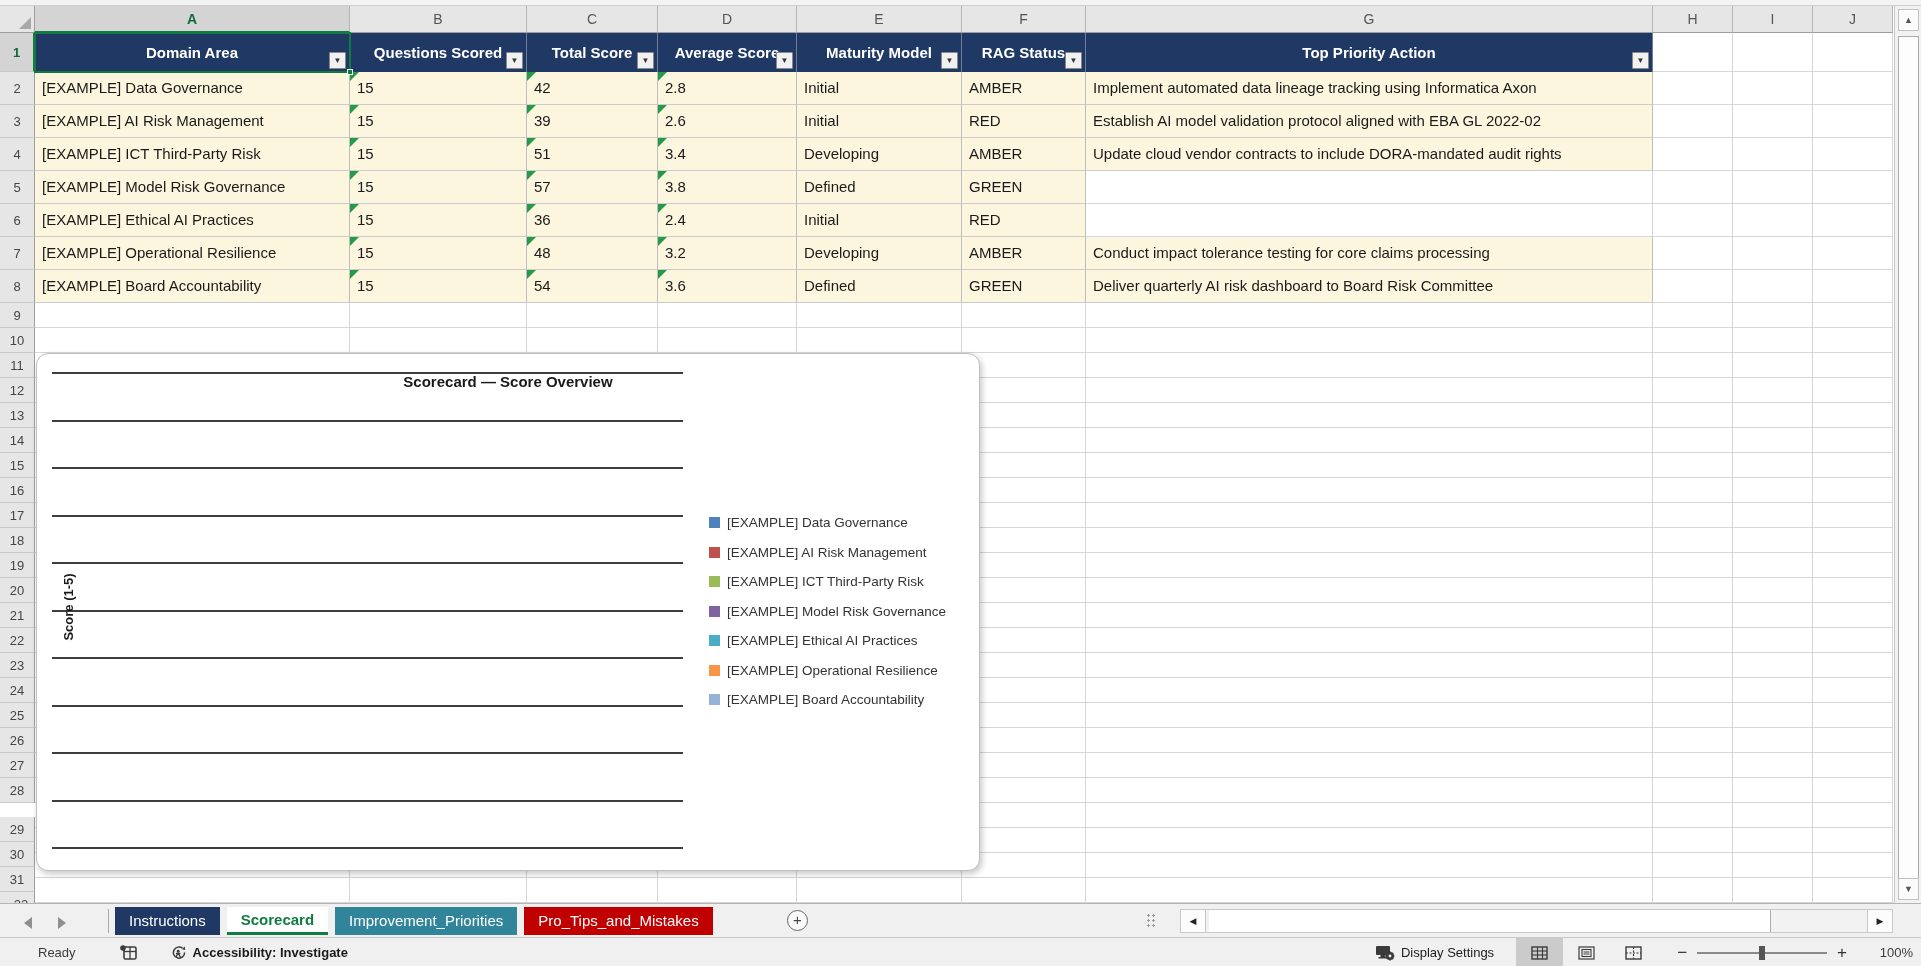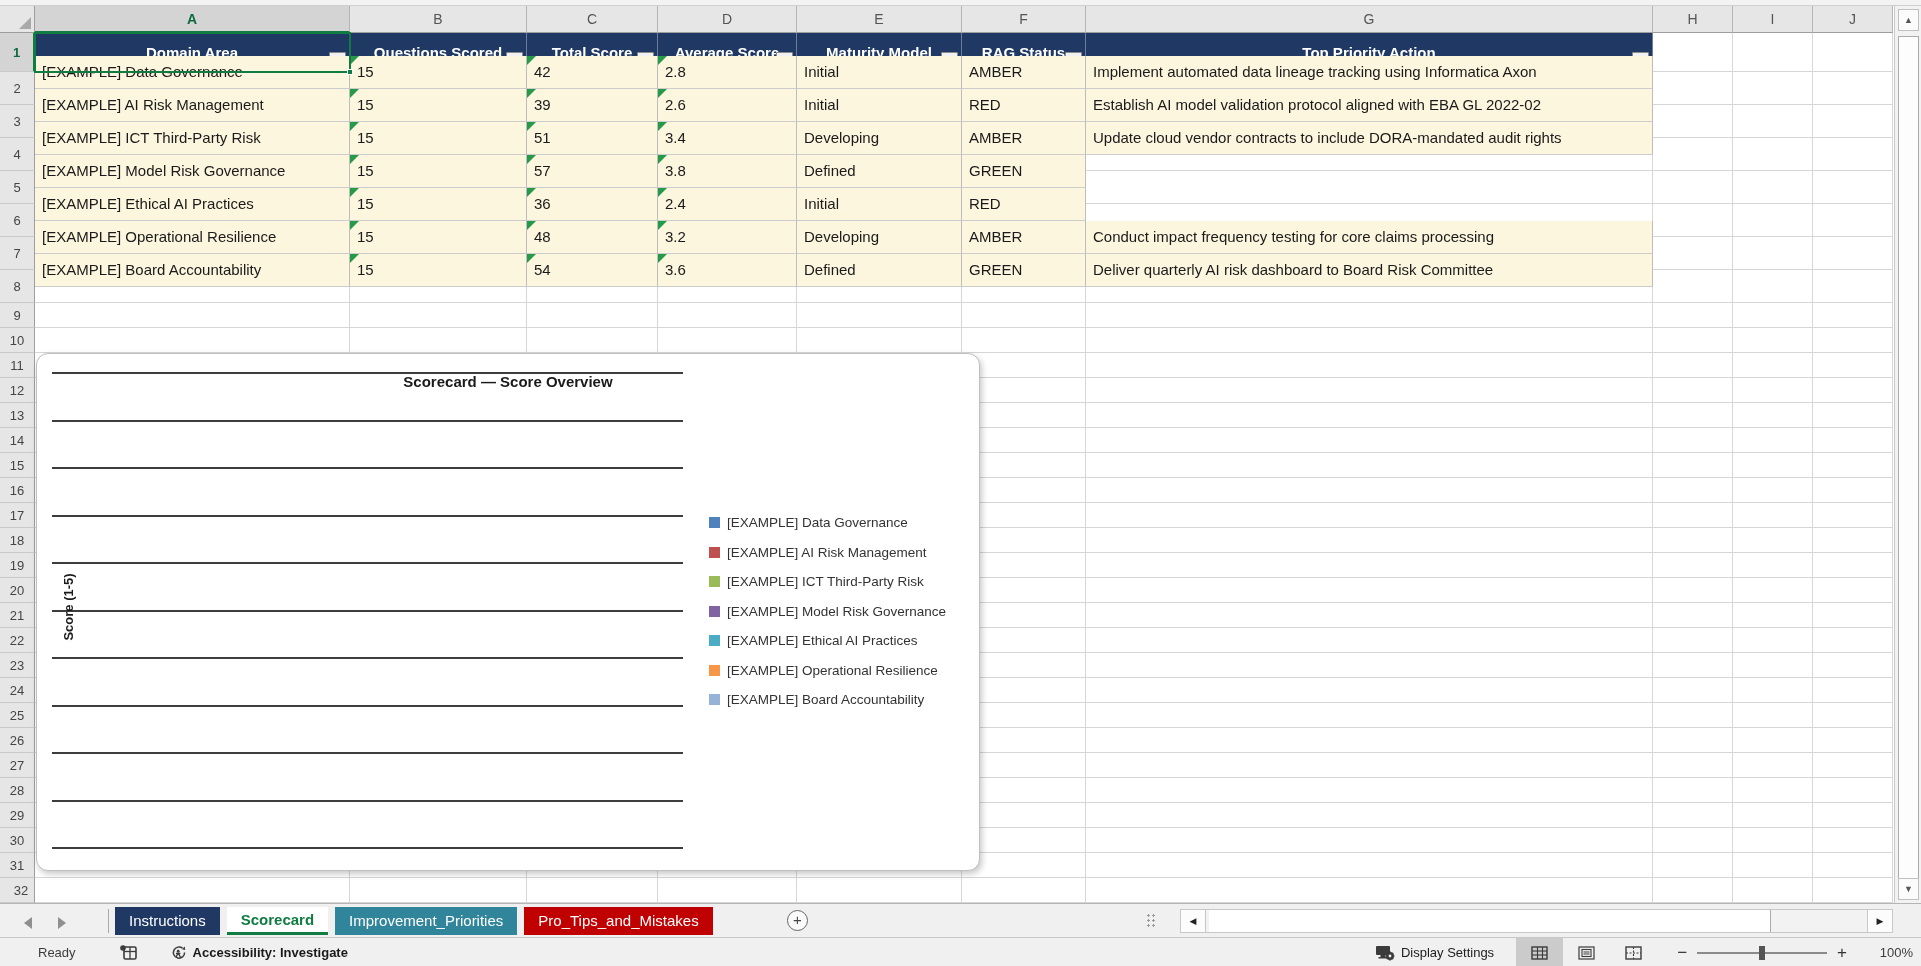--- a/index.html
+++ b/index.html
@@ -21,21 +21,21 @@
   .rowhdr{width:35px;text-align:center;font-size:13px;color:#454545;background:#e6e6e6;border-right:1px solid #9e9e9e;border-bottom:1px solid #c9c9c9;display:flex;align-items:center;justify-content:center;}
   .rowhdr.sel{background:#d4d4d4;color:#0e6b3c;border-right:2px solid #107C41;font-weight:bold;}
 
   
   #grid-lines{position:absolute;left:35px;top:33px;width:1858px;height:870px;pointer-events:none;}
   .gl-h{position:absolute;left:0;right:0;height:1px;background:#d6d6d6;}
   .gl-v{position:absolute;top:0;bottom:0;width:1px;background:#d6d6d6;}
 
   
   #table{position:absolute;left:35px;top:33px;width:1618px;}
-  #thead{display:flex;height:23px;background:#1F3864;}
+  #thead{display:flex;height:39px;background:#1F3864;}
   .thdr{position:relative;height:39px;color:#fff;font-weight:bold;font-size:15px;display:flex;align-items:center;justify-content:center;border-right:1px solid rgba(255,255,255,.35);}
   .fbtn{position:absolute;right:3px;bottom:3px;width:17px;height:17px;background:#f1f1f1;border:1px solid #8a8a8a;font-size:8px;line-height:15px;text-align:center;color:#333;border-radius:1px;}
   .trow{display:flex;height:33px;}
   .tcell{position:relative;height:33px;line-height:32px;background:#FDF6DF;border-right:1px solid #bdbdbd;border-bottom:1px solid #cccccc;font-size:15px;color:#1a1a1a;padding:0 7px;white-space:nowrap;overflow:hidden;}
   .err-tri{position:absolute;left:0;top:0;width:0;height:0;border-top:9px solid #279a49;border-right:9px solid transparent;}
   #sel-border{position:absolute;left:-1px;top:-1px;width:317px;height:41px;border:2px solid #107C41;pointer-events:none;z-index:5;}
   #sel-border .handle{position:absolute;right:-4px;bottom:-4px;width:6px;height:6px;background:#107C41;border:1px solid #fff;}
 
   
   #chart{position:absolute;left:36px;top:353px;width:944px;height:518px;background:#fff;border:1px solid #bfbfbf;border-radius:12px;box-shadow:2px 3px 6px rgba(0,0,0,.22);z-index:6;}
@@ -128,21 +128,21 @@
       <div class="rowhdr" style="height: 25px;">19</div>
       <div class="rowhdr" style="height: 25px;">20</div>
       <div class="rowhdr" style="height: 25px;">21</div>
       <div class="rowhdr" style="height: 25px;">22</div>
       <div class="rowhdr" style="height: 25px;">23</div>
       <div class="rowhdr" style="height: 25px;">24</div>
       <div class="rowhdr" style="height: 25px;">25</div>
       <div class="rowhdr" style="height: 25px;">26</div>
       <div class="rowhdr" style="height: 25px;">27</div>
       <div class="rowhdr" style="height: 25px;">28</div>
-      <div class="rowhdr" style="height: 25px;">29</div>
+      <div class="rowhdr" style="height: 25px; margin-top: 14px;">29</div>
       <div class="rowhdr" style="height: 25px;">30</div>
       <div class="rowhdr" style="height: 25px;">31</div>
       <div class="rowhdr" style="height: 25px; padding-left: 8px;">32</div>
     </div>
   <div id="grid-lines">
       <div class="gl-h" style="top: 38px;"></div>
       <div class="gl-h" style="top: 71px;"></div>
       <div class="gl-h" style="top: 104px;"></div>
       <div class="gl-h" style="top: 137px;"></div>
       <div class="gl-h" style="top: 170px;"></div>
@@ -274,21 +274,21 @@
           <div class="tcell" style="width: 165px;">Initial</div>
           <div class="tcell" style="width: 124px;">RED</div>
         </div>
         <div class="trow">
           <div class="tcell" style="width: 315px;">[EXAMPLE] Operational Resilience</div>
           <div class="tcell" style="width: 177px;">15<div class="err-tri"></div></div>
           <div class="tcell" style="width: 131px;">48<div class="err-tri"></div></div>
           <div class="tcell" style="width: 139px;">3.2<div class="err-tri"></div></div>
           <div class="tcell" style="width: 165px;">Developing</div>
           <div class="tcell" style="width: 124px;">AMBER</div>
-          <div class="tcell" style="width: 567px;">Conduct impact frequency testing for core claims processing</div>
+          <div class="tcell" style="width: 567px;">Conduct impact tolerance testing for core claims processing</div>
         </div>
         <div class="trow">
           <div class="tcell" style="width: 315px;">[EXAMPLE] Board Accountability</div>
           <div class="tcell" style="width: 177px;">15<div class="err-tri"></div></div>
           <div class="tcell" style="width: 131px;">54<div class="err-tri"></div></div>
           <div class="tcell" style="width: 139px;">3.6<div class="err-tri"></div></div>
           <div class="tcell" style="width: 165px;">Defined</div>
           <div class="tcell" style="width: 124px;">GREEN</div>
           <div class="tcell" style="width: 567px;">Deliver quarterly AI risk dashboard to Board Risk Committee</div>
         </div>

